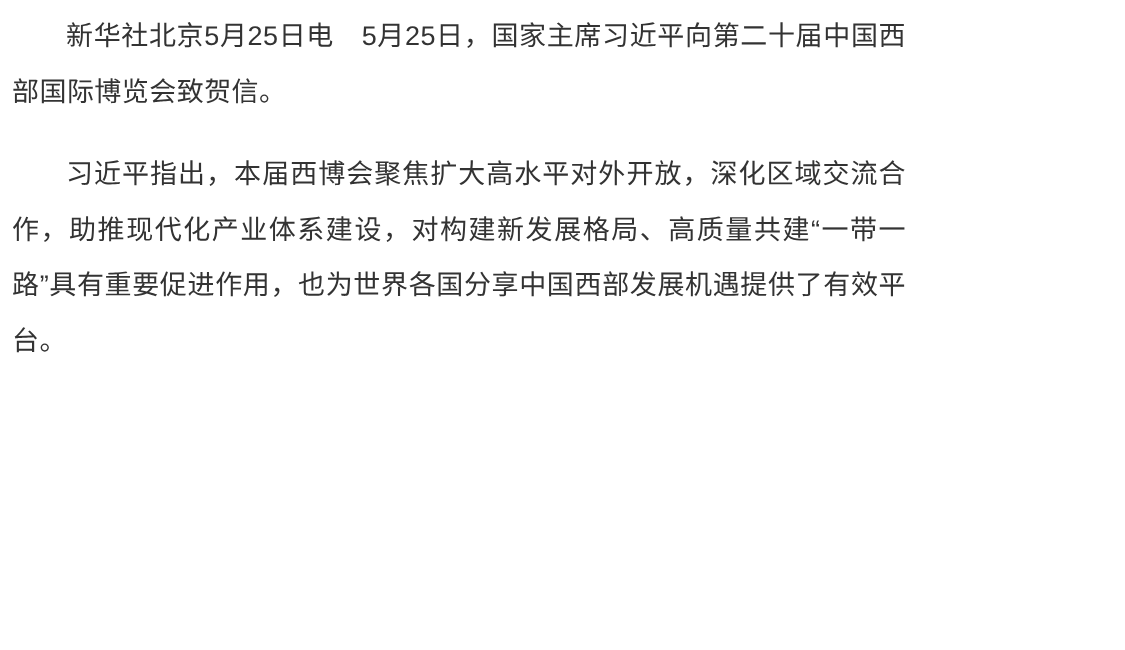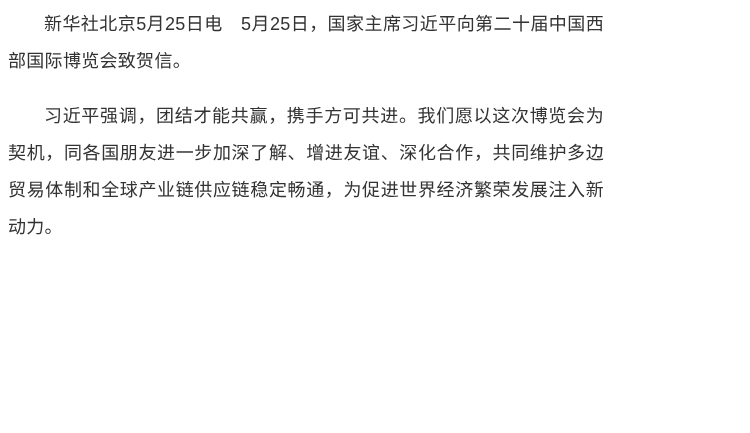--- a/index.html
+++ b/index.html
@@ -31,15 +31,15 @@
       text-indent: 2em;
       word-break: break-all;
     }
   </style>
 </head>
 <body>
 
 <div class="page">
   <main class="article">
     <p>新华社北京5月25日电　5月25日，国家主席习近平向第二十届中国西部国际博览会致贺信。</p>
-    <p>习近平强调，团结才能共赢，携手方可共进。我们愿以这次博览会为契机，同各国朋友进一步加深了解、增进友谊、深化合作，共同维护多边贸易体制和全球产业链供应链稳定畅通，为促进世界经济繁荣发展注入新动力。</p>
+    <p>习近平指出，本届西博会聚焦扩大高水平对外开放，深化区域交流合作，助推现代化产业体系建设，对构建新发展格局、高质量共建“一带一路”具有重要促进作用，也为世界各国分享中国西部发展机遇提供了有效平台。</p>
   </main>
 </div>
 
 </body></html>

